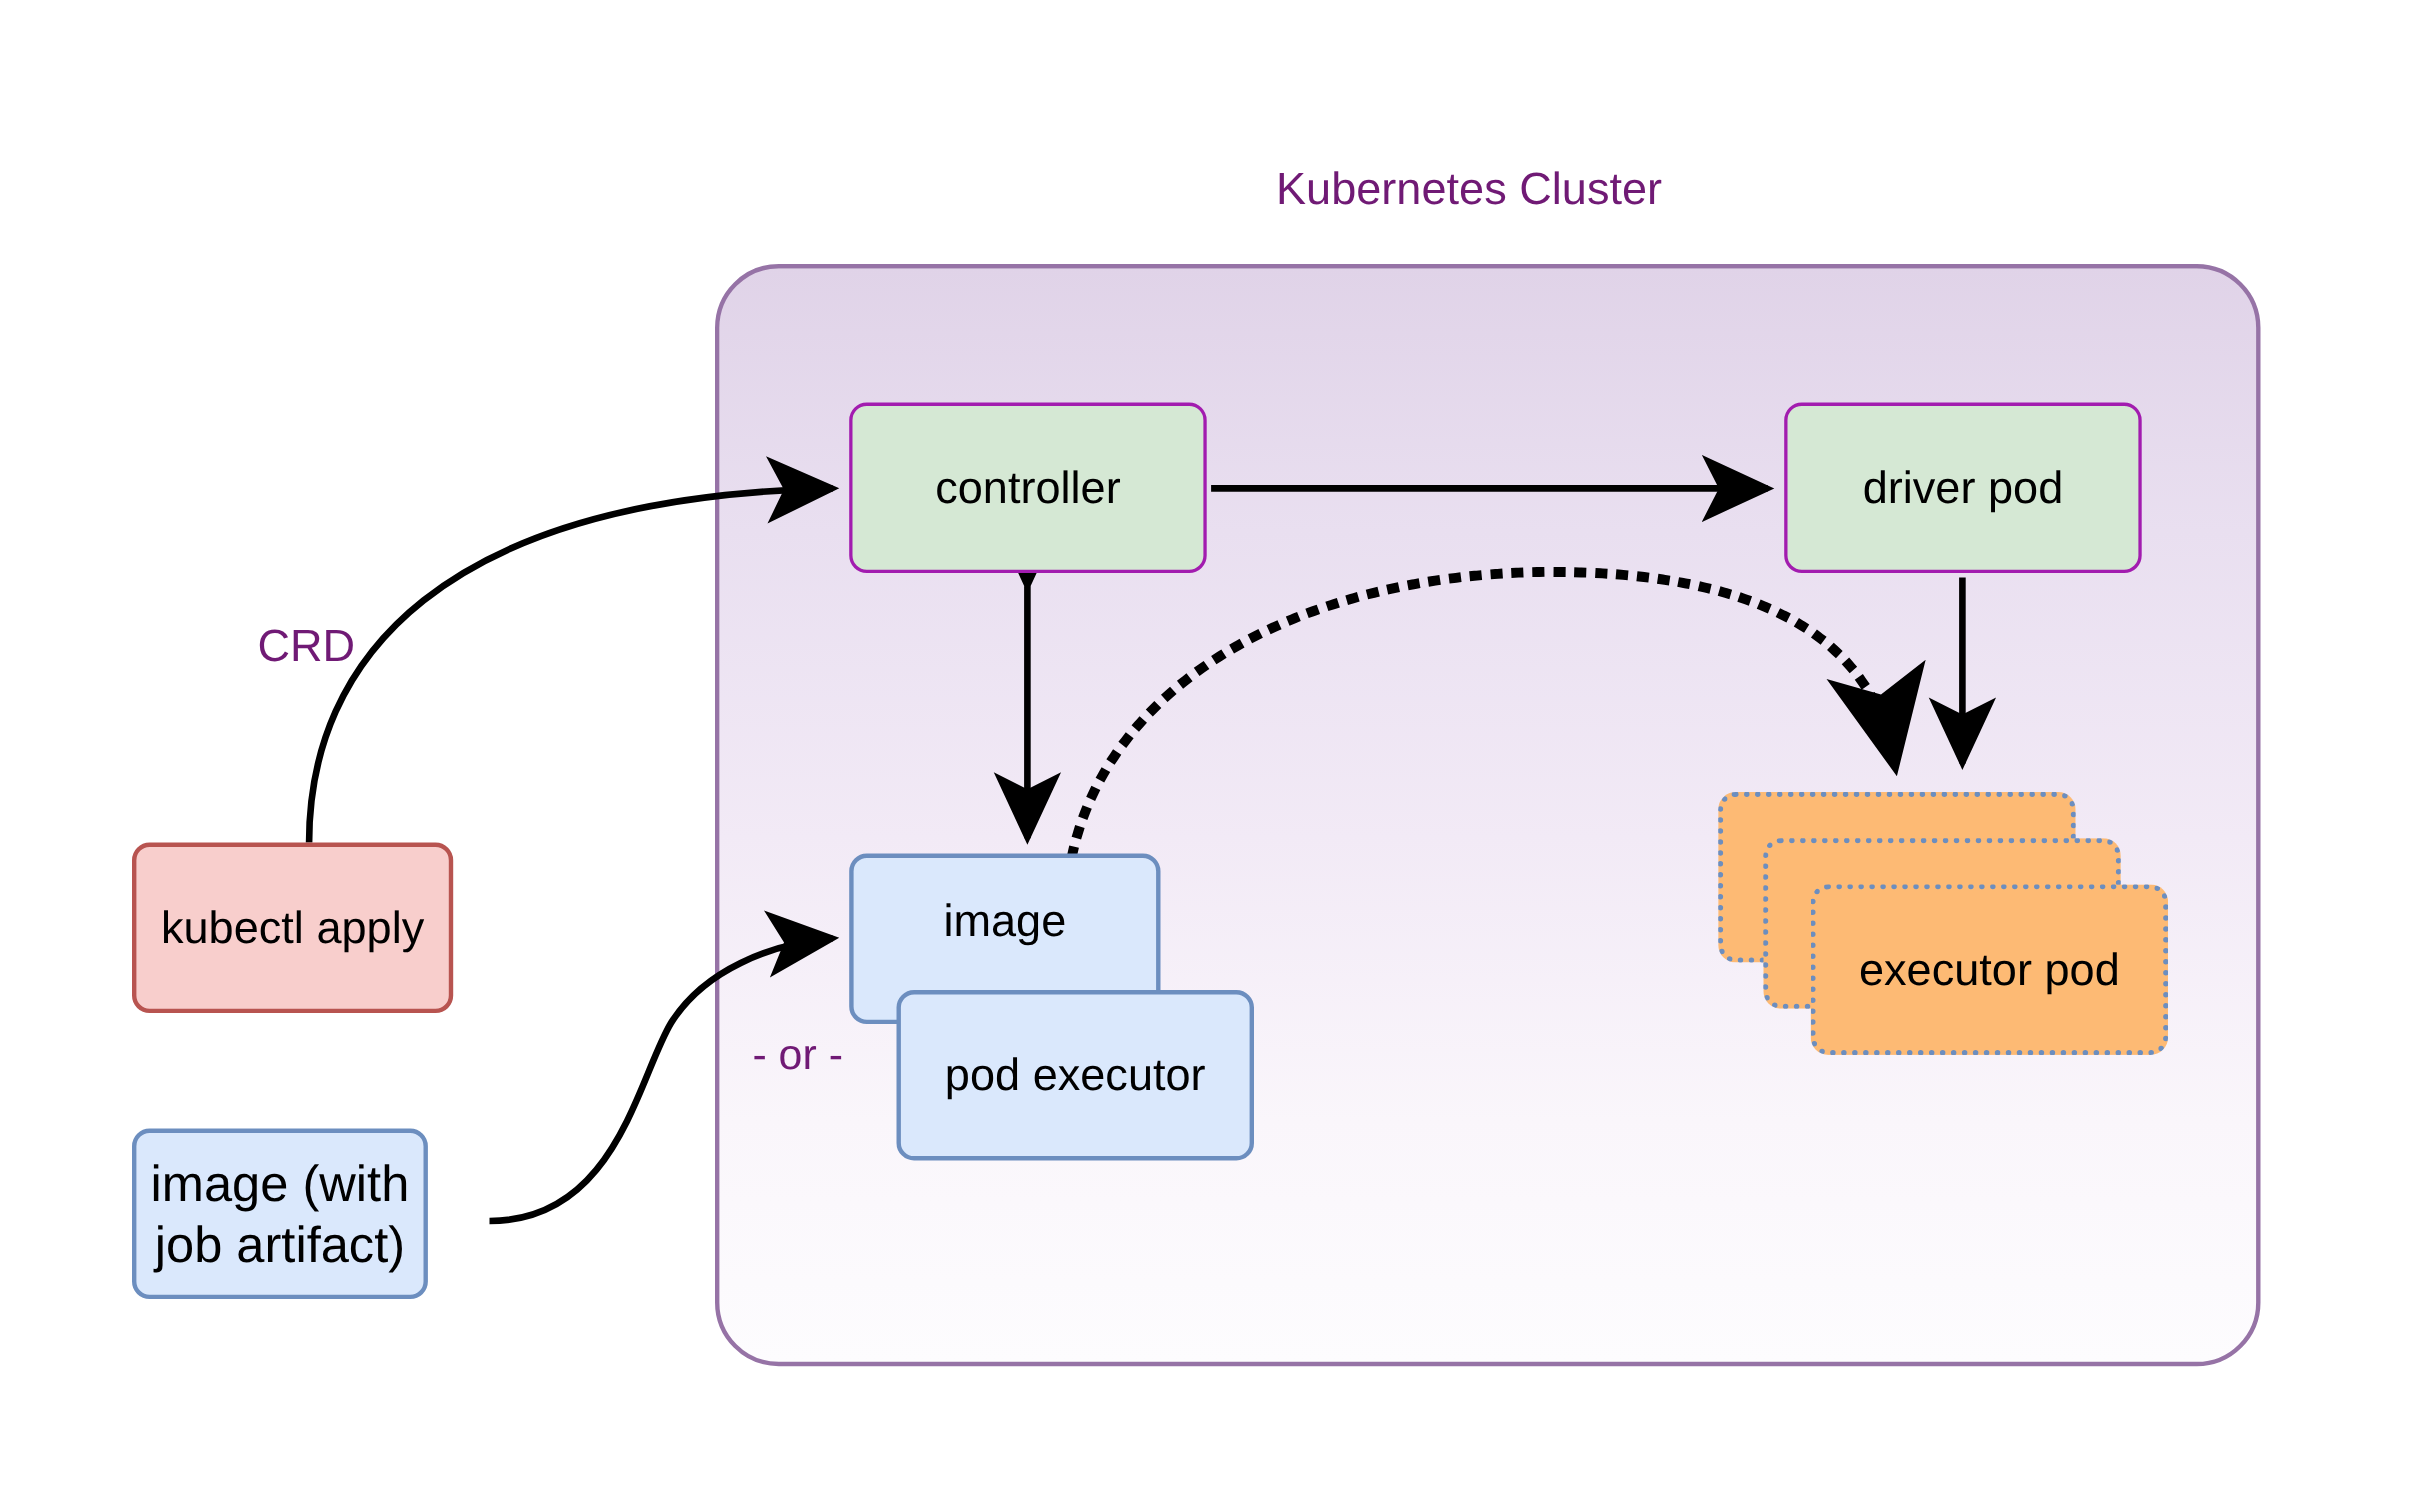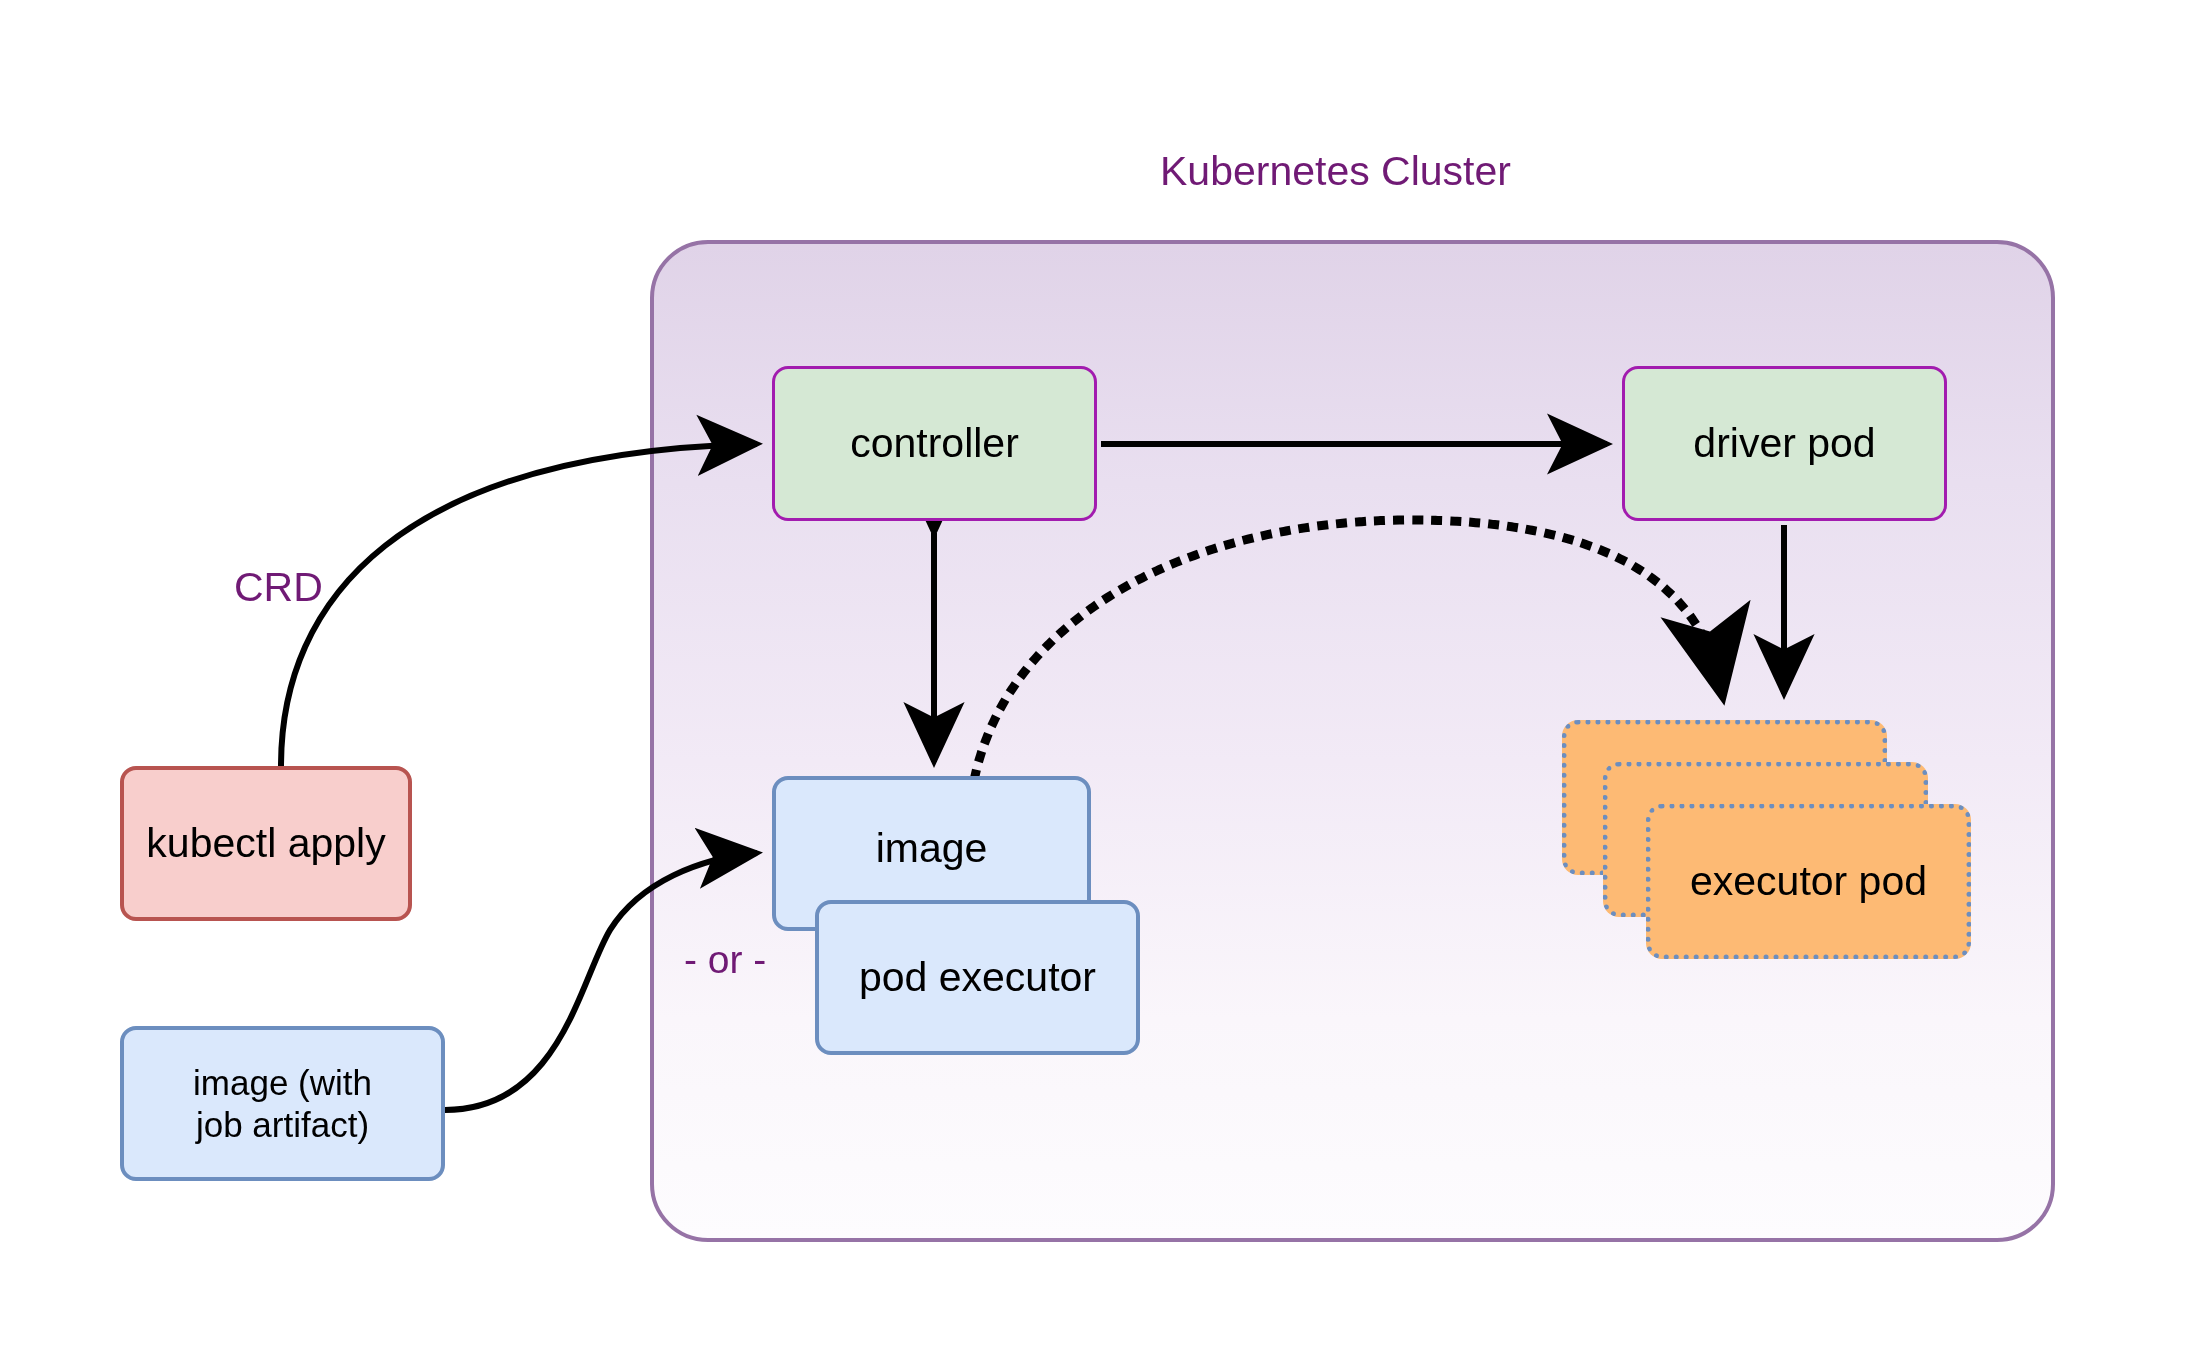--- a/index.html
+++ b/index.html
@@ -111,30 +111,30 @@
 
     <path d="M 1784 525 L 1784 694" fill="none" stroke="#000000" stroke-width="6" marker-end="url(#arrowSolid2)"></path>
   </svg>
 
   <div class="plain-label" style="left:234px; top:524px; font-size:41px;margin-top:40px;">CRD</div>
 
   <div class="plain-label" style="left:684px; top:938px; font-size:39px;">- or -</div>
 
   <div class="node red" style="left:120px; top:766px; width:292px; height:155px; font-size:41px;">kubectl apply</div>
 
-  <div class="node blue" style="left:120px; top:1026px; width:325px; height:155px; font-size:35px;">image (with
+  <div class="node blue" style="left:120px; top:1026px; width:269px; height:155px; font-size:46px;">image (with
 job artifact)</div>
 
   <div class="node green" style="left:772px; top:366px; width:325px; height:155px; font-size:41px;">controller</div>
 
   <div class="node green" style="left:1622px; top:366px; width:325px; height:155px; font-size:41px;">driver pod</div>
 
   <div class="node blue-dotted" style="left:1562px; top:720px; width:325px; height:155px; font-size:41px; justify-content:center; z-index:3;">executor pod</div>
 
   <div class="node blue-dotted" style="left:1603px; top:762px; width:325px; height:155px; font-size:41px; justify-content:center; z-index:4;">executor pod</div>
 
   <div class="node blue-dotted" style="left:1646px; top:804px; width:325px; height:155px; font-size:41px; z-index:5;">executor pod</div>
 
-  <div class="node blue" style="left:772px; top:776px; width:319px; height:155px; font-size:41px; align-items:flex-start; padding-top:44px; z-index:6;">image</div>
+  <div class="node blue" style="left:772px; top:776px; width:283px; height:155px; font-size:41px; align-items:flex-start; padding-top:33px; z-index:6;">image</div>
 
   <div class="node blue" style="left:815px; top:900px; width:325px; height:155px; font-size:41px; z-index:7;">pod executor</div>
 
 </div>
 
 </body></html>

